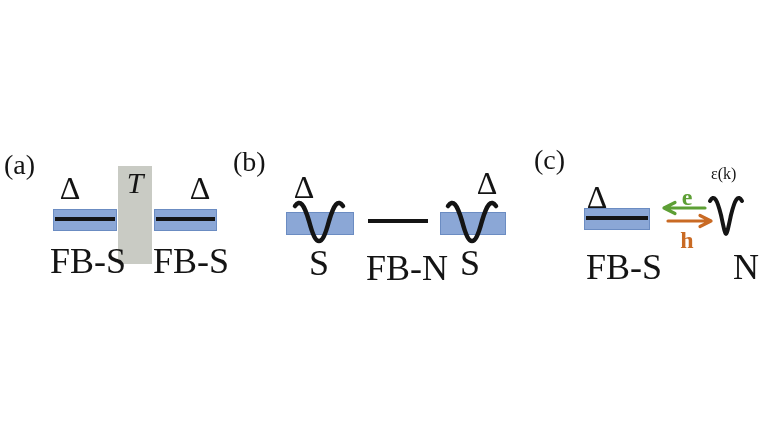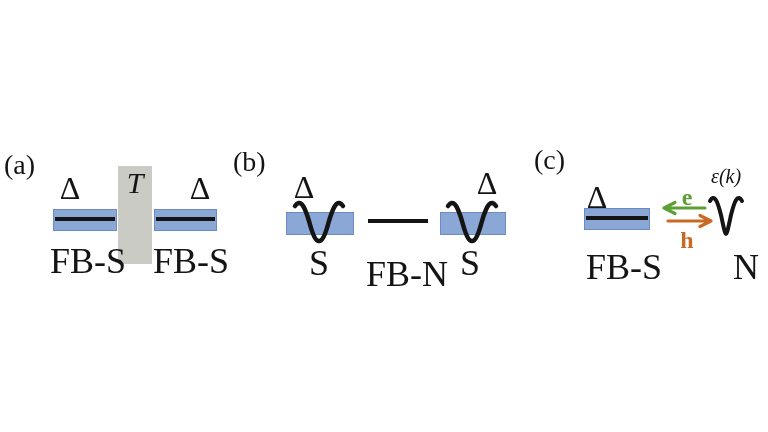--- a/index.html
+++ b/index.html
@@ -17,21 +17,21 @@
     border:1px solid var(--band-border,#6b8cc2);
     box-sizing:border-box;
   }
   .flat-line{position:absolute;left:1px;right:1px;top:7px;height:4px;background:var(--ink,#141414);}
   .barrier{
     background:var(--barrier-fill,#c9cbc4);
     text-align:center;
   }
   .script-t{font-style:italic;font-size:30px;line-height:1.05;display:block;padding-top:1px;}
   .elec-label{font-size:36px;}
-  .eps-label{font-style:italic;font-size:20px;}
+  .eps-label{font-size:16px;}
   .e-label{font-size:24px;font-weight:bold;color:var(--electron-green,#5d9f35);}
   .h-label{font-size:24px;font-weight:bold;color:var(--hole-orange,#c96a24);}
   .midline{background:var(--ink,#141414);}
   svg{display:block;overflow:visible;}
   .curve{fill:none;stroke:var(--ink,#141414);stroke-width:4.5;stroke-linecap:round;}
   .curve-n{fill:none;stroke:var(--ink,#141414);stroke-width:4;stroke-linecap:round;}
   .arrow-e{fill:none;stroke:var(--electron-green,#5d9f35);stroke-width:3.2;stroke-linecap:round;stroke-linejoin:round;}
   .arrow-h{fill:none;stroke:var(--hole-orange,#c96a24);stroke-width:3.2;stroke-linecap:round;stroke-linejoin:round;}
 </style>
 </head>
@@ -76,21 +76,21 @@
   <div class="abs midline" style="left:368px;top:219px;width:60px;height:4px;"></div>
 
   <div class="abs band" style="left:440px;top:212px;width:66px;height:23px;"></div>
 
   <svg class="abs" style="left:444px;top:197px;" width="56" height="52" viewBox="0 0 56 52">
     <path class="curve" d="M4 9 C 9 2, 13 7, 18 24 C 22 39, 25 44, 28 44 C 31 44, 34 39, 38 24 C 43 7, 47 2, 52 9"></path>
   </svg>
 
   <div class="abs txt elec-label ctr" style="left:299px;top:245px;width:40px;">S</div>
 
-  <div class="abs txt elec-label ctr" style="left:366px;top:256px;width:68px;">FB-N</div>
+  <div class="abs txt elec-label ctr" style="left:366px;top:250px;width:68px;">FB-N</div>
 
   <div class="abs txt elec-label ctr" style="left:450px;top:245px;width:40px;">S</div>
 
   <div class="abs txt panel-label" style="left:534px;top:146px;">(c)</div>
 
   <div class="abs txt delta" style="left:581px;top:181px;">Δ</div>
 
   <div class="abs band" style="left:584px;top:208px;width:66px;height:22px;">
     <div class="flat-line"></div>
   </div>

